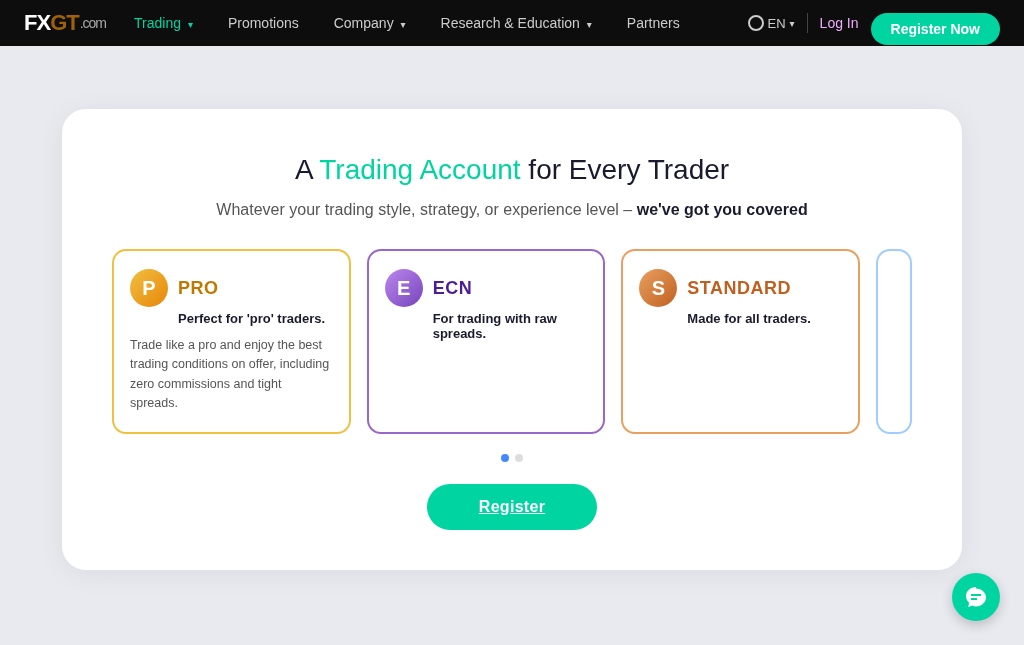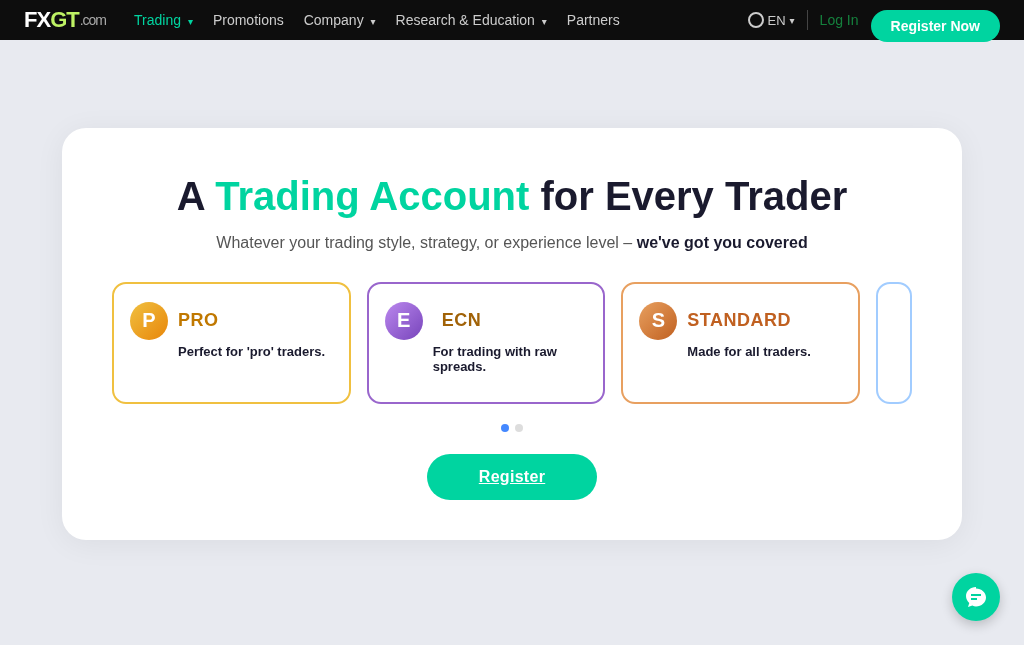--- a/index.html
+++ b/index.html
@@ -7,46 +7,46 @@
       font-family: 'Segoe UI', Arial, sans-serif;
       background: #e8eaf0;
       width: 1024px;
       height: 645px;
       overflow: hidden;
     }
 
     
     .navbar {
       background: #0d0d0d;
-      height: 40px;
+      height: 46px;
       display: flex;
       align-items: center;
       padding: 0 24px;
       justify-content: space-between;
     }
     .navbar-left {
       display: flex;
       align-items: center;
       gap: 28px;
     }
     .logo {
       display: flex;
       align-items: center;
       font-size: 22px;
       font-weight: 900;
       color: #fff;
       letter-spacing: -1px;
     }
     .logo .fx { color: #fff; }
-    .logo .gt { color: #bef264; }
+    .logo .gt { color: #a16207; }
     .logo .dot-com { color: #aaa; font-size: 14px; font-weight: 400; margin-left: 1px; }
     .nav-links {
       display: flex;
       align-items: flex-start;
-      gap: 20px;
+      gap: 35px;
       list-style: none;
     }
     .nav-links li a {
       text-decoration: none;
       font-size: 14px;
       color: #ccc;
     }
     .nav-links li a.active {
       color: #00d4a0;
     }
@@ -75,21 +75,21 @@
       border: 2px solid #ccc;
       border-radius: 50%;
       display: inline-block;
     }
     .divider-v {
       width: 1px;
       height: 20px;
       background: #444;
     }
     .login-btn {
-      color: #15803d;
+      color: #f0abfc;
       font-size: 14px;
       background: none;
       border: none;
       cursor: pointer;
     }
     .register-btn {
       background: #00d4a0;
       color: #fff;
       border: none;
       border-radius: 24px;
@@ -111,22 +111,22 @@
     .hero-card {
       background: #fff;
       border-radius: 24px;
       padding: 44px 50px 40px;
       width: 100%;
       max-width: 900px;
       text-align: center;
       box-shadow: 0 4px 30px rgba(0,0,0,0.06);
     }
     .hero-title {
-      font-size: 40px;
-      font-weight: 700;
+      font-size: 28px;
+      font-weight: 400;
       color: #1a1a2e;
       line-height: 1.2;
       margin-bottom: 14px;
     }
     .hero-title .highlight {
       color: #00d4a0;
     }
     .hero-subtitle {
       font-size: 16px;
       color: #555;
@@ -197,21 +197,21 @@
     .card-icon.std-icon {
       background: linear-gradient(135deg, #e8a060, #c06020);
       color: #fff;
     }
     .card-name {
       font-size: 18px;
       font-weight: 800;
       letter-spacing: 0.5px;
     }
     .card-name.pro { color: #c07800; }
-    .card-name.ecn { color: #a16207; margin-left: 9px; }
+    .card-name.ecn { color: #4c1d95; }
     .card-name.std { color: #c06020; }
 
     .card-tagline {
       font-size: 13px;
       font-weight: 700;
       color: #1a1a2e;
       margin-bottom: 10px;
       margin-left: 48px;
     }
     .card-desc {
@@ -336,20 +336,21 @@
 
     
     <div class="cards-row">
 
       <div class="account-card pro">
         <div class="card-header">
           <div class="card-icon pro-icon">P</div>
           <span class="card-name pro">PRO</span>
         </div>
         <div class="card-tagline">Perfect for 'pro' traders.</div>
+        <p class="card-desc">Trade like a pro and enjoy the best trading conditions on offer, including zero commissions and tight spreads.</p>
       </div>
 
       <div class="account-card ecn">
         <div class="card-header">
           <div class="card-icon ecn-icon">E</div>
           <span class="card-name ecn">ECN</span>
         </div>
         <div class="card-tagline">For trading with raw spreads.</div>
       </div>
 

